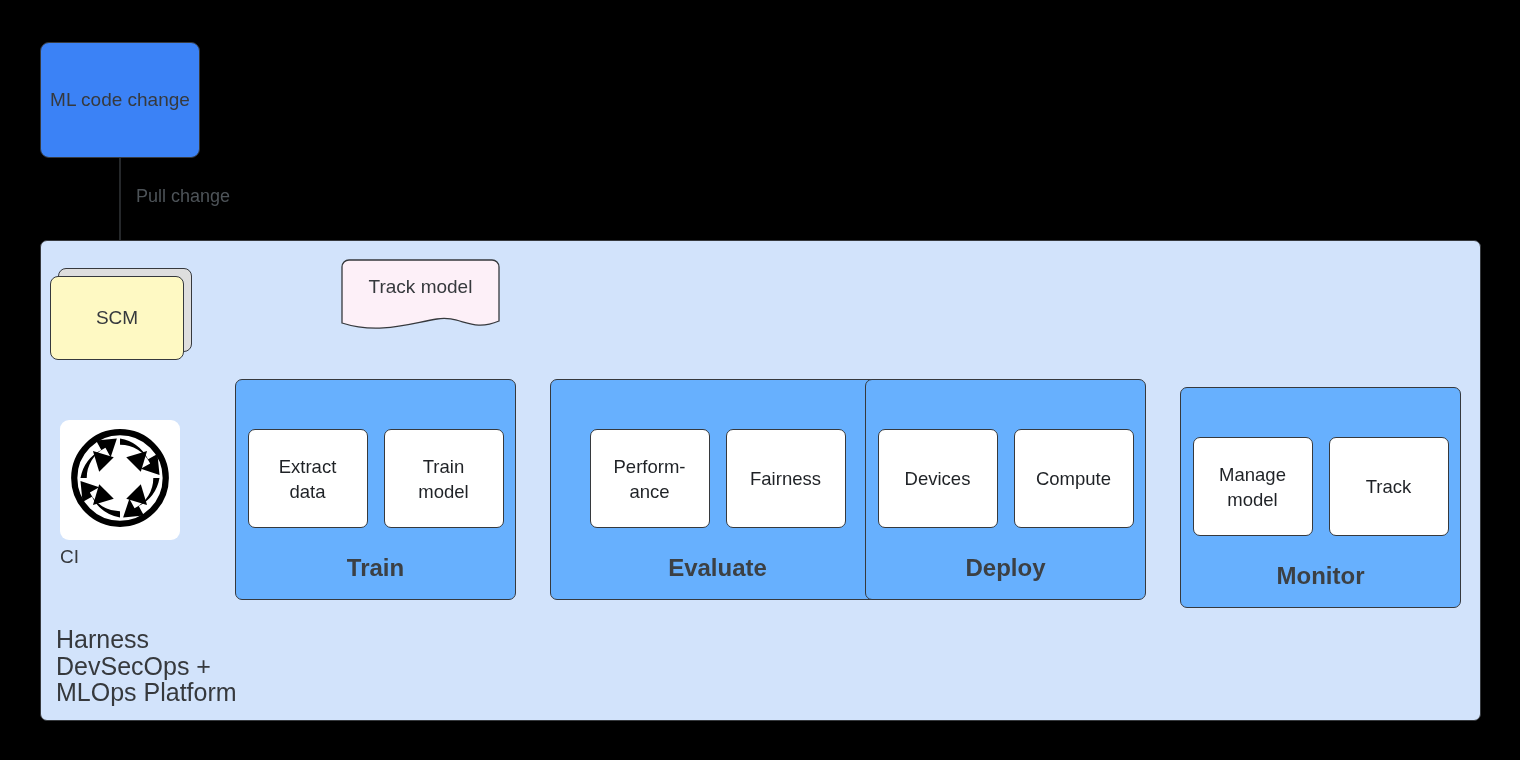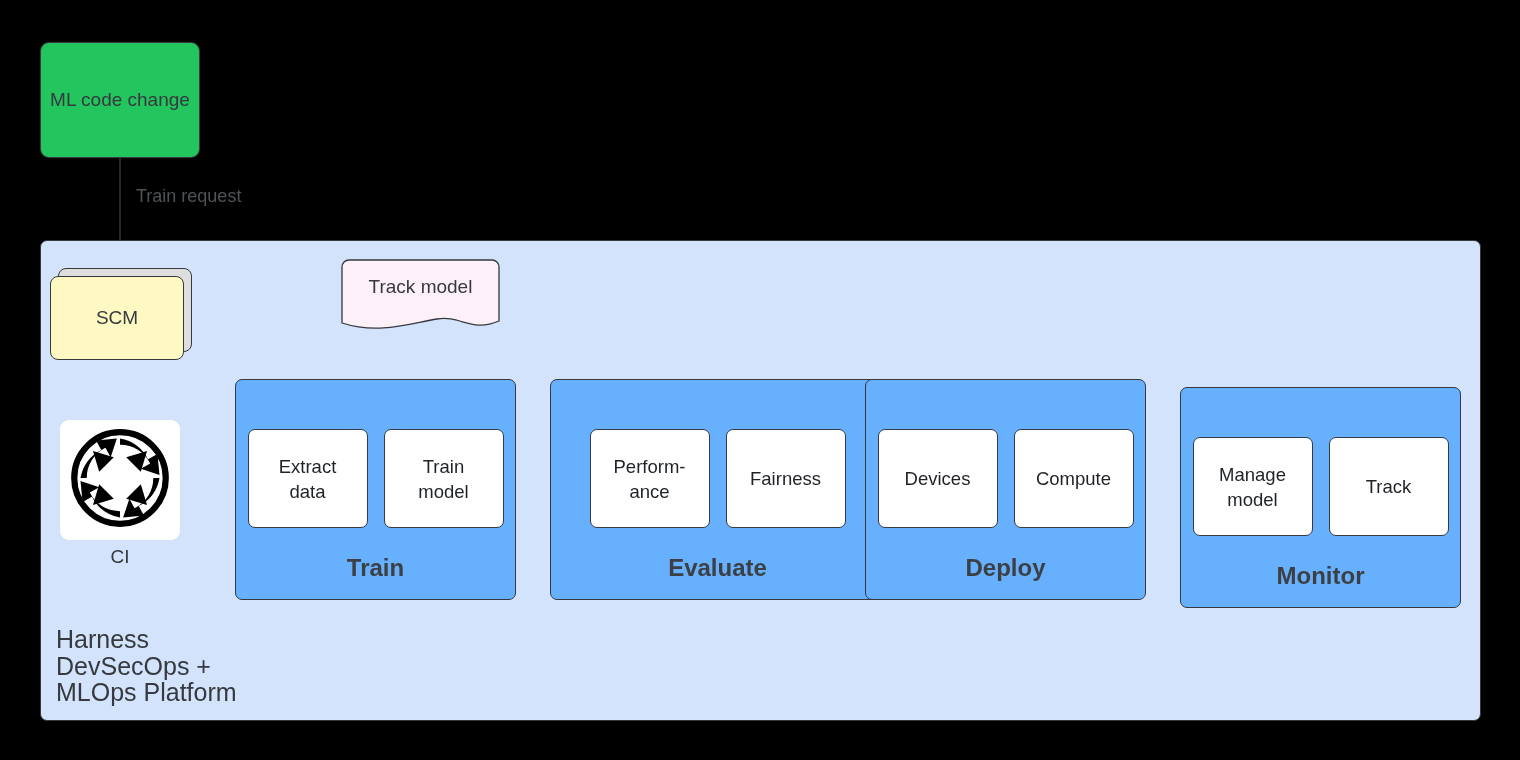--- a/index.html
+++ b/index.html
@@ -26,21 +26,21 @@
     width: 1520px;
     height: 760px;
     pointer-events: none;
   }
 
   
   .ml-code-box {
     position: absolute;
     left: 40px; top: 42px;
     width: 160px; height: 116px;
-    background: #22c55e;
+    background: #3b82f6;
     border: 1px solid #36393d;
     border-radius: 9px;
     display: flex;
     align-items: center;
     justify-content: center;
     text-align: center;
     color: #36393d;
     font-size: 19px;
     line-height: 26px;
     box-sizing: border-box;
@@ -117,21 +117,20 @@
     border-radius: 9px;
     display: flex;
     align-items: center;
     justify-content: center;
     z-index: 4;
   }
   .ci-label {
     position: absolute;
     left: 60px; top: 546px;
     width: 120px;
-    text-align: center;
     color: #36393d;
     font-size: 19px;
     z-index: 4;
   }
 
   
   .track-model-doc {
     position: absolute;
     left: 341px; top: 259px;
     width: 159px; height: 74px;
@@ -229,21 +228,21 @@
     <path d="M1148,490 L1174,490" stroke="#36393d" stroke-width="1.4" fill="none" marker-end="url(#arrowhead)"></path>
 
     <path d="M437,378 L437,334" stroke="#36393d" stroke-width="1.4" fill="none" marker-end="url(#arrowhead)"></path>
   </svg>
 
   <div class="ml-code-box">
     <span>ML code
 change</span>
   </div>
 
-  <div class="pull-request-label">Train request</div>
+  <div class="pull-request-label">Pull change</div>
 
   <div class="scm-wrap">
     <div class="scm-back"></div>
     <div class="scm-front">
       <span>SCM</span>
     </div>
   </div>
 
   <div class="ci-icon-box">
     <span>

